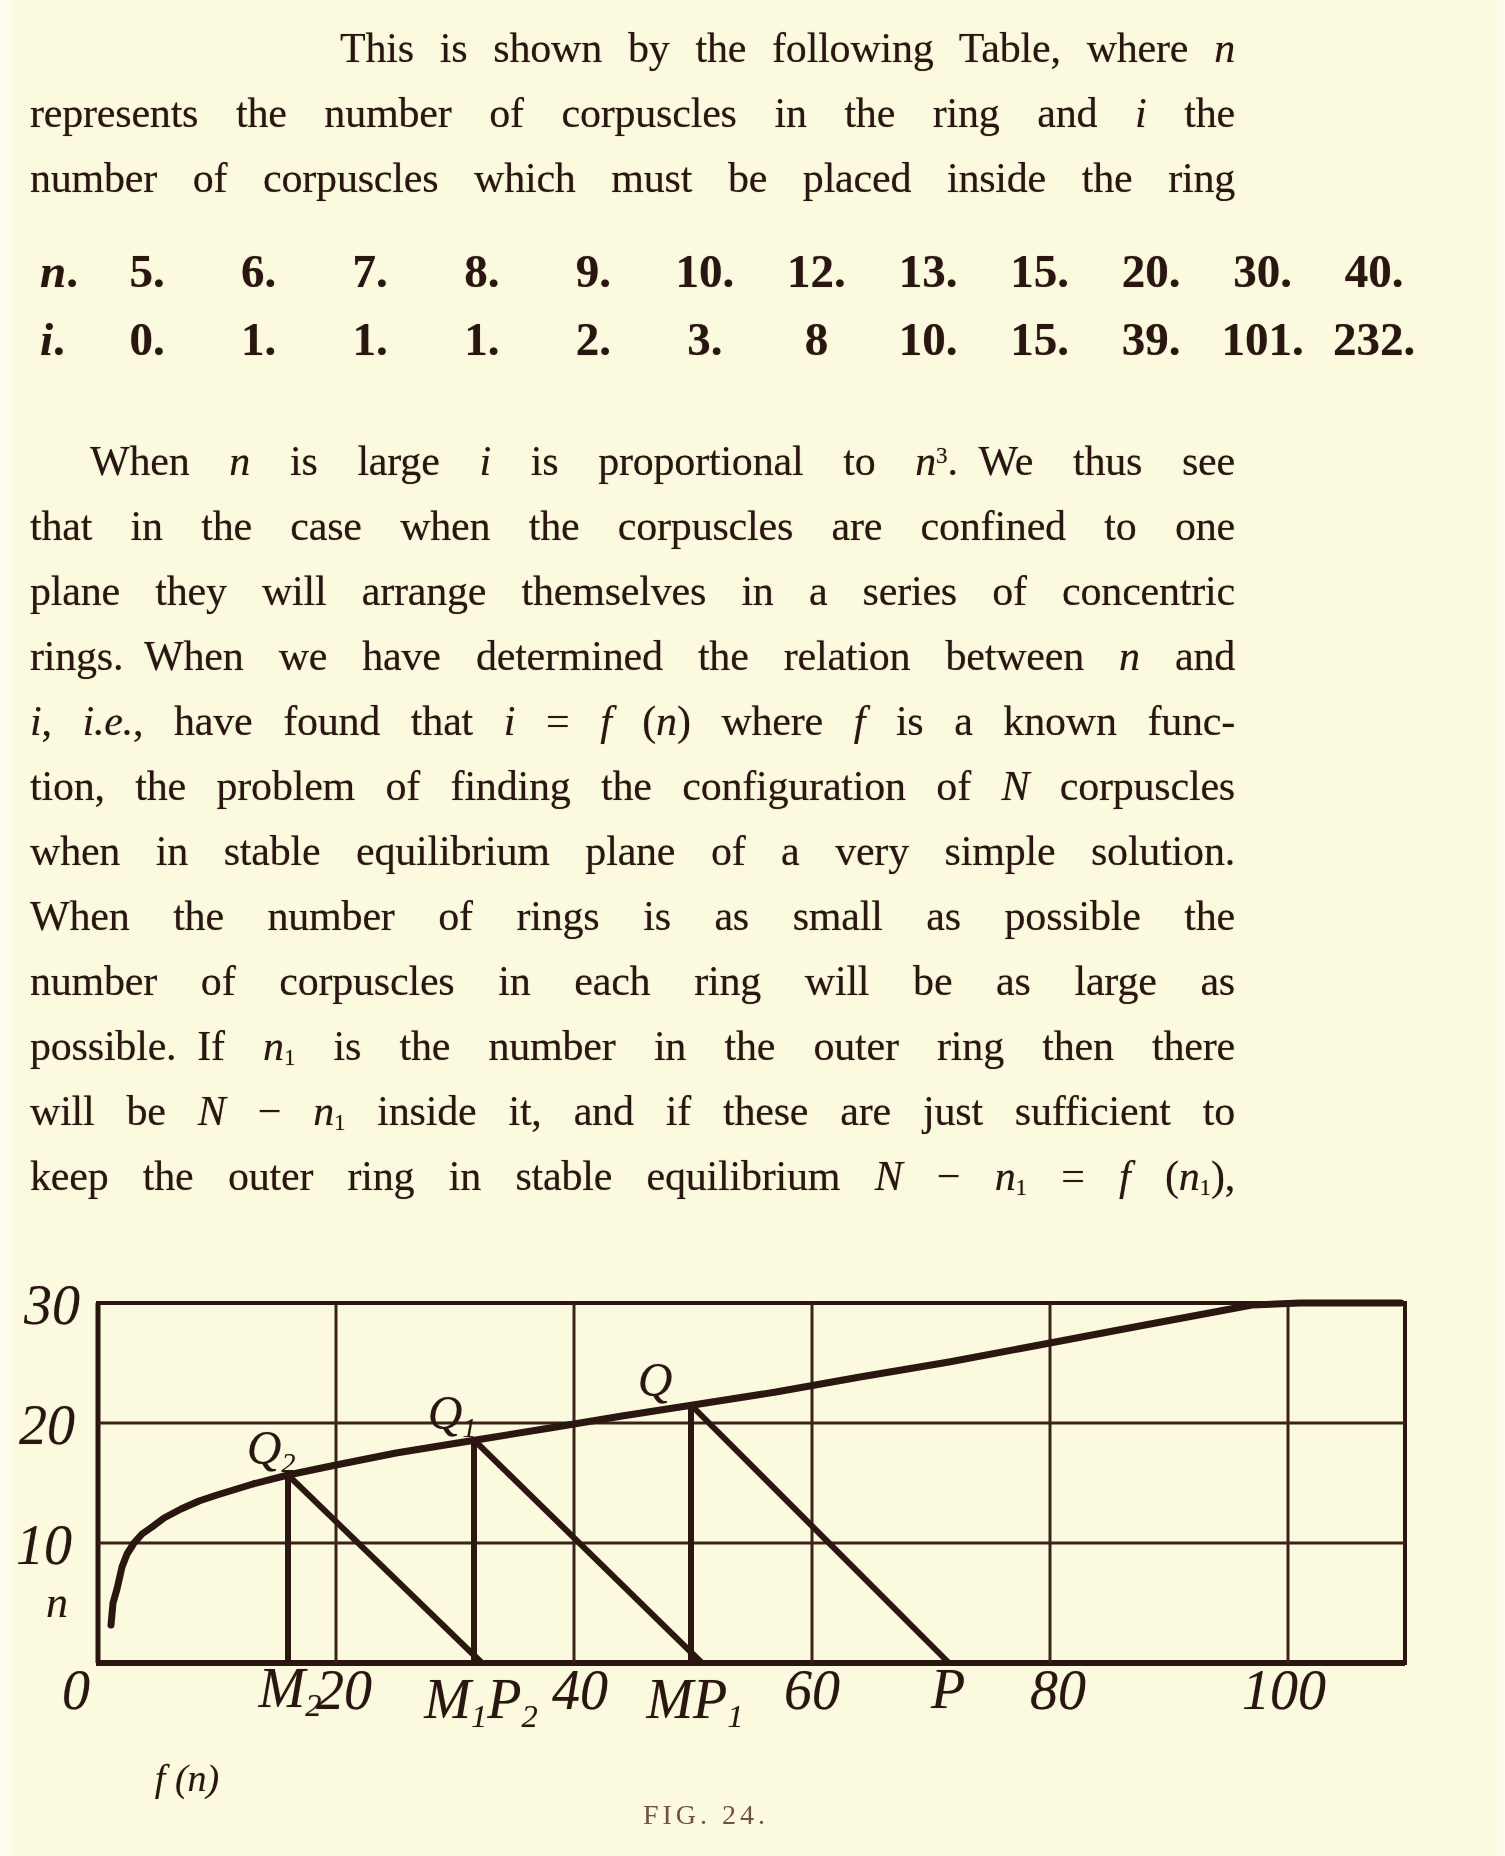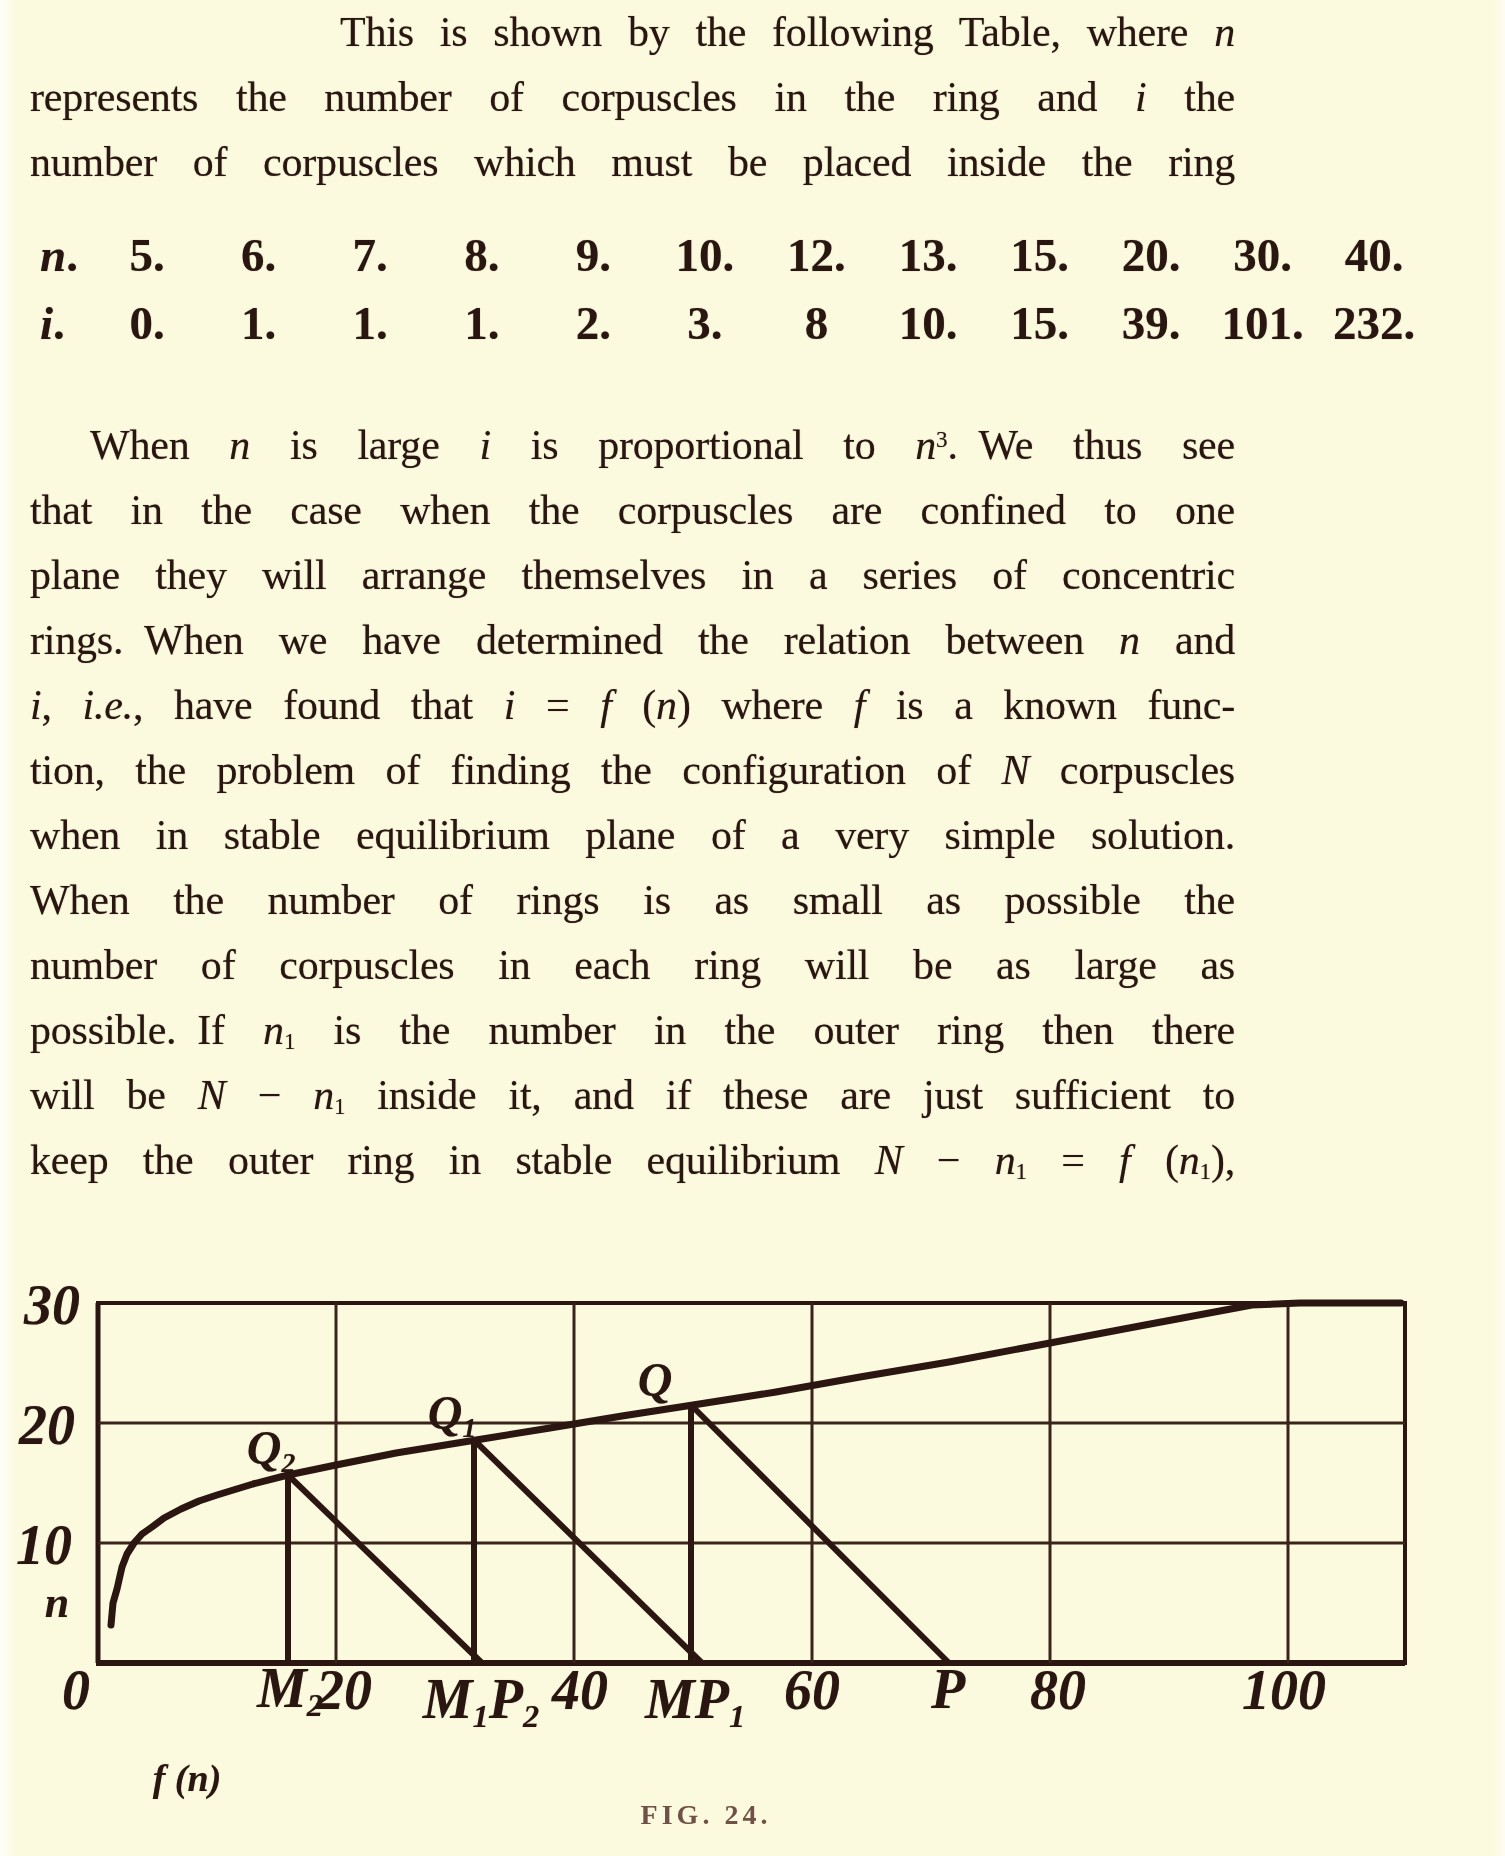--- a/index.html
+++ b/index.html
@@ -20,36 +20,36 @@
     content:"";position:absolute;right:0;top:0;width:12px;height:100%;
     background:linear-gradient(to left,rgba(255,255,255,.55),rgba(255,255,255,0));
     z-index:6;pointer-events:none;
   }
   .para{
     margin-left:30px;width:1205px;
     font-size:42px;line-height:65px;
     letter-spacing:-0.2px;
     text-shadow:0 0 1px rgba(42,22,17,.55);
   }
-  .p1{}
+  .p1{padding-top:16px;}
   .p2{margin-top:56px;}
   .tline{text-align:justify;text-align-last:justify;height:65px;overflow:visible;}
   .tline.nojust{text-align-last:left;}
   i{font-style:italic;}
   sup{font-size:.55em;vertical-align:baseline;position:relative;top:-.5em;}
   sub{font-size:.55em;vertical-align:baseline;position:relative;top:.2em;}
   .dtable{
     margin:26px 0 0 30px;width:1400px;
     font-size:47px;font-weight:bold;line-height:68px;
     text-shadow:0 0 1px rgba(42,22,17,.5);
   }
   .trow{display:grid;grid-template-columns:0.55fr repeat(12,1fr);}
   .tcell{text-align:center;}
   .tcell.tlabel{text-align:left;padding-left:10px;font-weight:bold;}
-  .figure{position:absolute;left:0;top:1262px;width:1505px;height:594px;font-weight:bold;}
+  .figure{position:absolute;left:0;top:1262px;width:1505px;height:594px;}
   .figure svg{position:absolute;left:0;top:0;}
   .flabel{
     position:absolute;transform:translate(-50%,-50%);
     font-style:italic;font-size:56px;line-height:1;
     white-space:nowrap;color:#2a1611;
     text-shadow:0 0 1px rgba(42,22,17,.4);
   }
   .flabel sub{font-size:.58em;top:.28em;}
   .flabel.axis-n{font-size:44px;}
   .flabel.fq{font-size:48px;}

